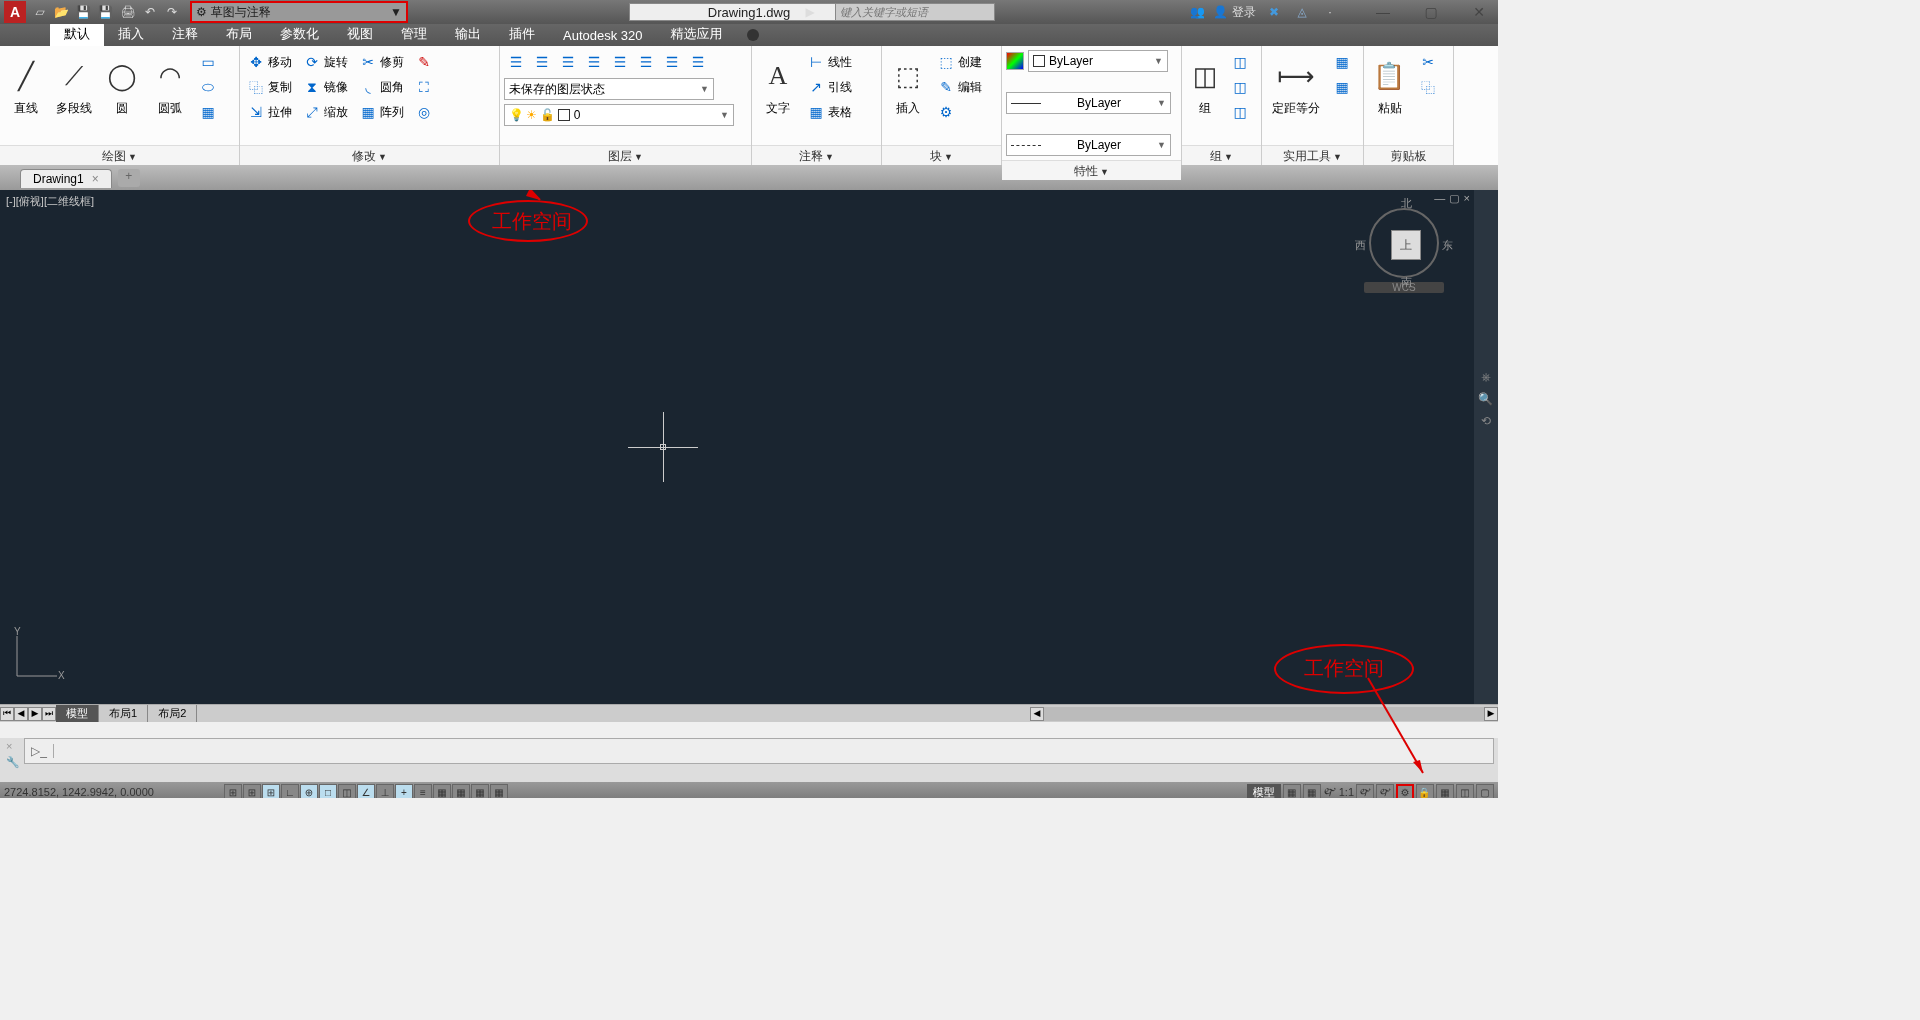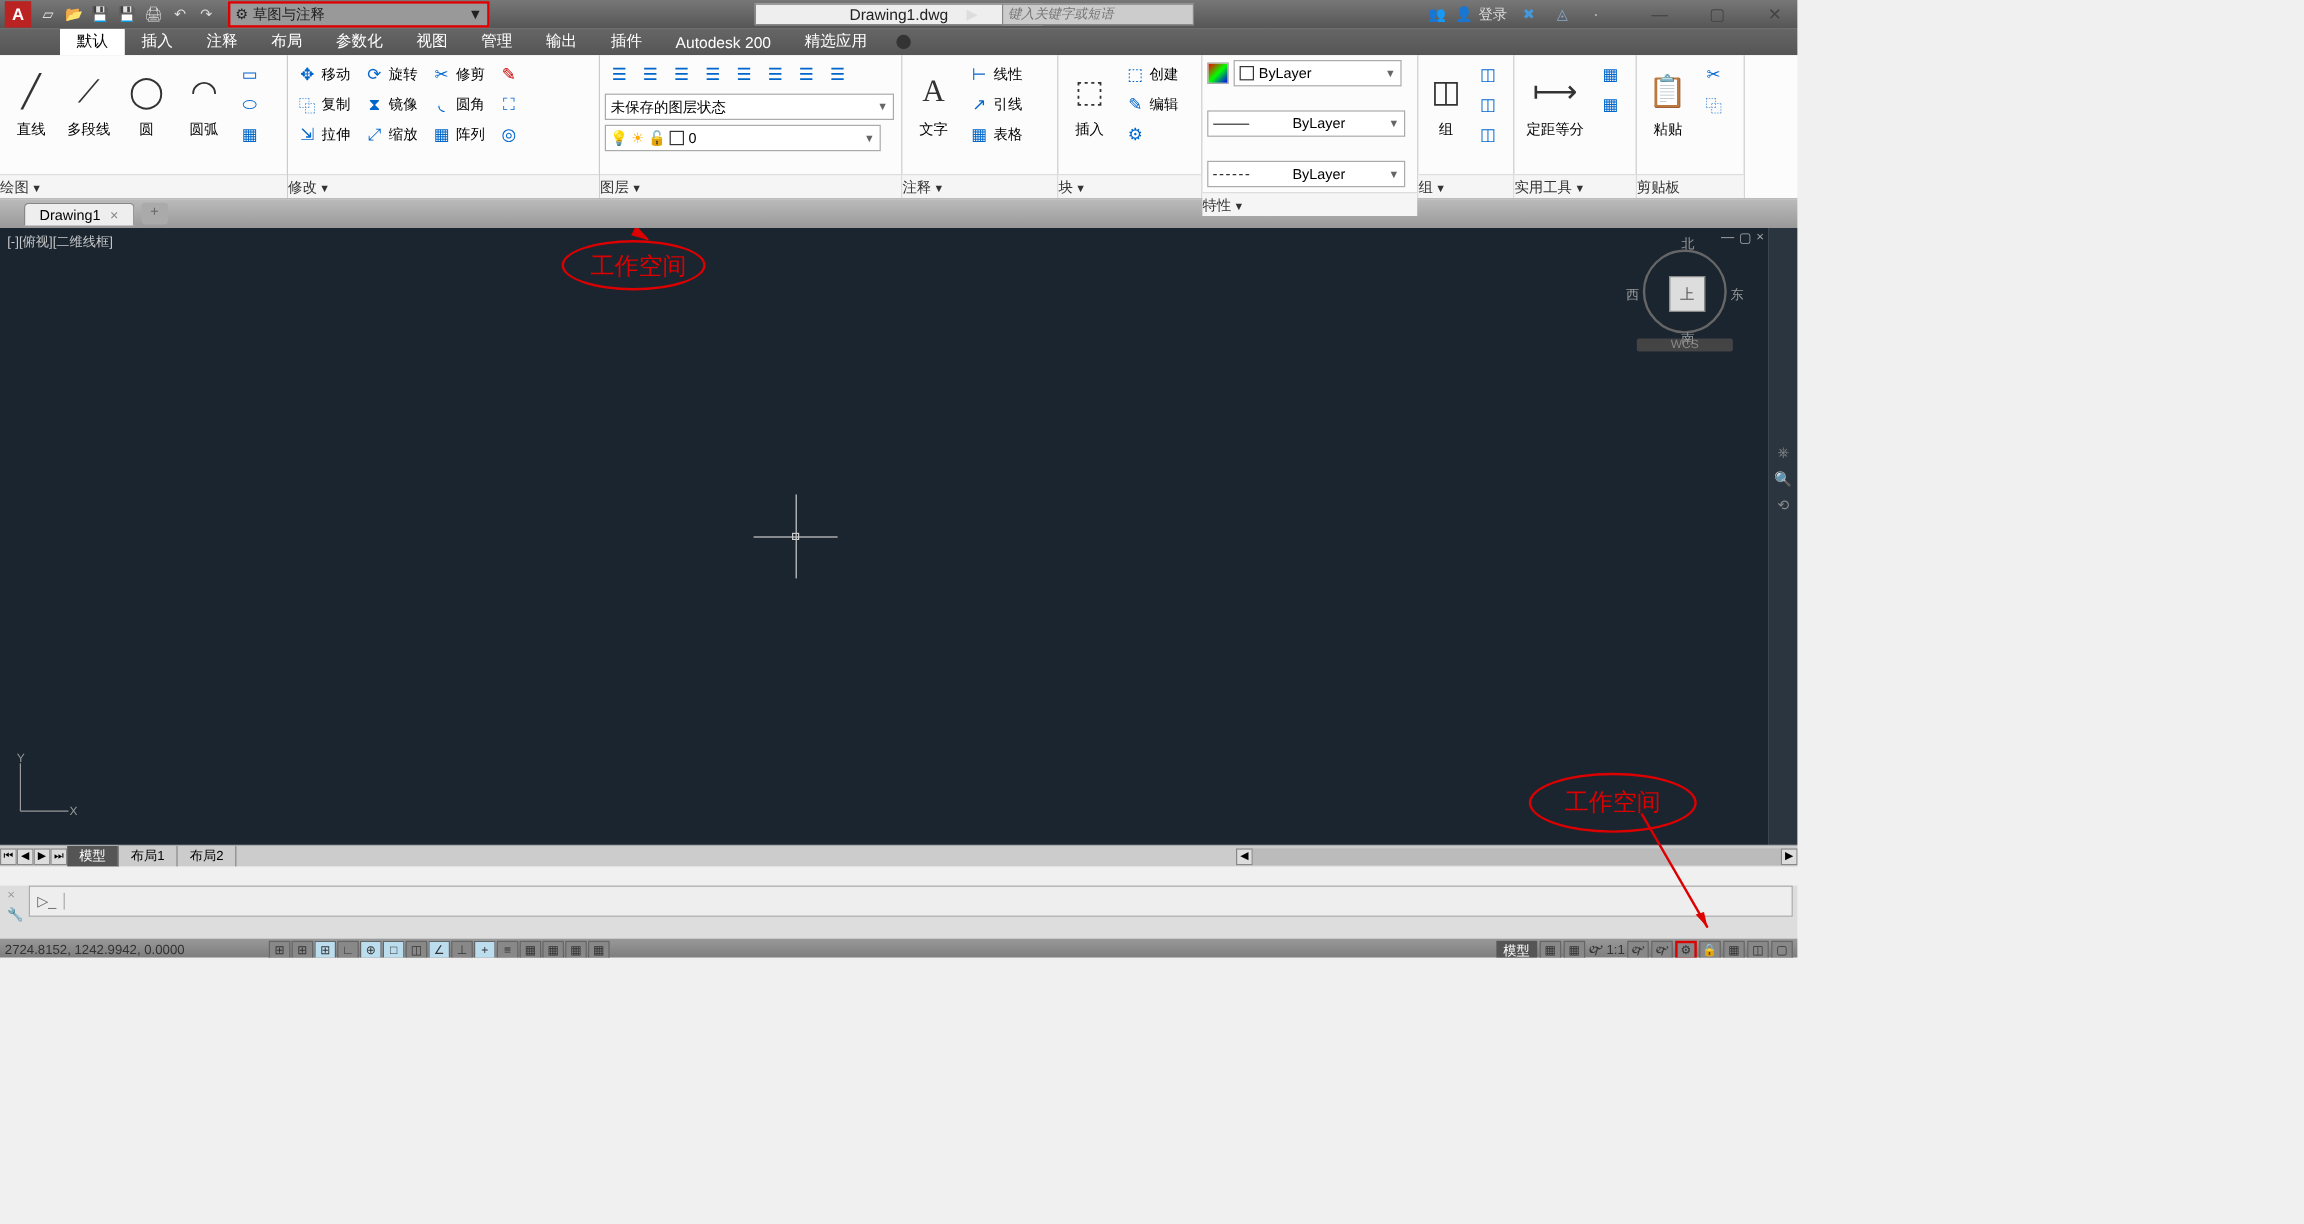--- a/index.html
+++ b/index.html
@@ -24,21 +24,21 @@
 
 .ribbon-tabs { height: 22px; background: linear-gradient(#666,#555); display: flex; align-items: flex-end; padding-left: 50px; }
 .ribbon-tab { padding: 3px 14px; color: #fff; font-size: 13px; cursor: pointer; }
 .ribbon-tab.active { background: #fff; color: #000; border-radius: 3px 3px 0 0; text-align: center; }
 .ribbon-bullet { width: 12px; height: 12px; background: #333; border-radius: 50%; margin-left: 10px; align-self: center; }
 
 
 .ribbon { height: 120px; background: #fcfcfc; border-bottom: 1px solid #bbb; display: flex; }
 .panel { border-right: 1px solid #ccc; display: flex; flex-direction: column; }
 .panel-body { flex: 1; display: flex; align-items: flex-start; padding: 4px; gap: 4px; }
-.panel-title { height: 20px; background: #f5f5f5; text-align: left; font-size: 12px; color: #333; line-height: 20px; border-top: 1px solid #ddd; }
+.panel-title { height: 20px; background: #f5f5f5; text-align: center; font-size: 12px; color: #333; line-height: 20px; border-top: 1px solid #ddd; }
 .panel-title .dd { font-size: 9px; margin-left: 2px; }
 .big-btn { display: flex; flex-direction: column; align-items: center; width: 44px; cursor: pointer; padding-top: 4px; }
 .big-btn .ico { width: 34px; height: 44px; display: flex; align-items: center; justify-content: center; font-size: 26px; color: #333; }
 .big-btn .lbl { font-size: 12px; margin-top: 2px; }
 .sm-btn { display: flex; align-items: center; height: 24px; padding: 0 4px; cursor: pointer; gap: 4px; font-size: 12px; white-space: nowrap; }
 .sm-btn .ico { width: 16px; height: 16px; display: inline-flex; align-items: center; justify-content: center; font-size: 14px; color: #06c; }
 .vcol { display: flex; flex-direction: column; gap: 1px; }
 .combo { height: 22px; border: 1px solid #aaa; background: #fff; display: flex; align-items: center; padding: 0 4px; font-size: 12px; }
 .combo .dd { margin-left: auto; font-size: 9px; color: #666; }
 .square { border: 1px solid #333; width: 12px; height: 12px; display: inline-block; }
@@ -139,21 +139,21 @@
 <div class="ribbon-tabs">
   <div class="ribbon-tab active">默认</div>
   <div class="ribbon-tab">插入</div>
   <div class="ribbon-tab">注释</div>
   <div class="ribbon-tab">布局</div>
   <div class="ribbon-tab">参数化</div>
   <div class="ribbon-tab">视图</div>
   <div class="ribbon-tab">管理</div>
   <div class="ribbon-tab">输出</div>
   <div class="ribbon-tab">插件</div>
-  <div class="ribbon-tab">Autodesk 200</div>
+  <div class="ribbon-tab">Autodesk 320</div>
   <div class="ribbon-tab">精选应用</div>
   <div class="ribbon-bullet"></div>
 </div>
 
 <div class="ribbon">
 
   <div class="panel" style="width:240px">
     <div class="panel-body">
       <div class="big-btn">
           <div class="ico">╱</div>
@@ -266,21 +266,21 @@
         <div class="sm-btn">
             <span class="ico">☰</span>
           </div>
         <div class="sm-btn">
             <span class="ico">☰</span>
           </div>
         <div class="sm-btn">
             <span class="ico">☰</span>
           </div>
       </div>
-      <div class="combo" style="width:241px">
+      <div class="combo" style="width:210px">
           <span>未保存的图层状态</span>
           <span class="dd">▼</span>
         </div>
       <div class="combo" style="width:230px">
         <span style="color:#fa0">💡</span>
         <span style="color:#fa0;margin:0 2px">☀</span>
         <span style="color:#06c;margin:0 2px">🔓</span>
         <span class="square" style="background:#fff"></span>
         <span style="margin-left:4px">0</span>
         <span class="dd">▼</span>

